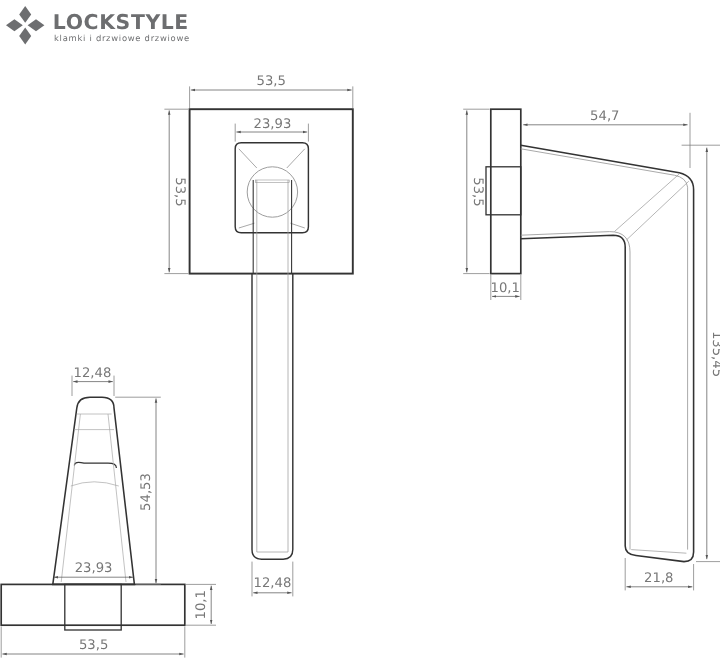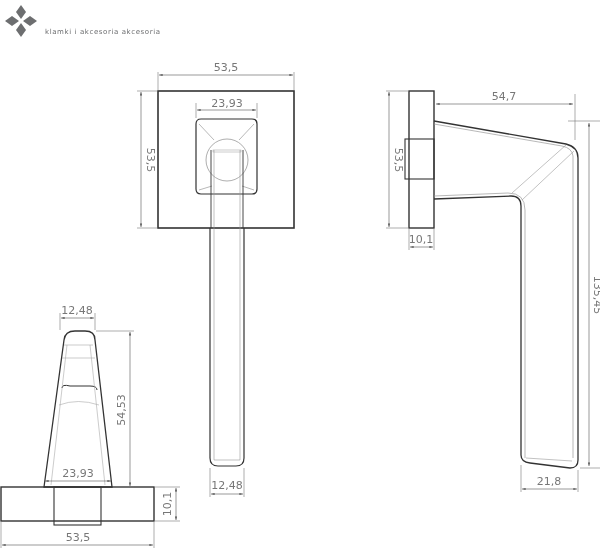--- a/index.html
+++ b/index.html
@@ -15,21 +15,22 @@
 
 <div class="logo">
   <svg width="34" height="34" viewBox="0 0 34 34" style="position:absolute;left:0;top:0;">
     <g fill="#6d6e70">
       <path d="M17 1 L22 8 L17 15 L12 8 Z"></path>
       <path d="M17 19 L22 26 L17 33 L12 26 Z"></path>
       <path d="M1 17 L8 12 L15 17 L8 22 Z"></path>
       <path d="M19 17 L26 12 L33 17 L26 22 Z"></path>
     </g>
   </svg>
-  <div class="logo-sub">klamki i akcesoria akcesoria</div>
+  <div class="logo-title">LOCKSTYLE</div>
+  <div class="logo-sub">klamki i drzwiowe drzwiowe</div>
 </div>
 
 <svg class="drawing" width="600" height="550" viewBox="0 0 600 550">
   <defs>
     <marker id="arr" viewBox="0 0 10 10" refX="10" refY="5" markerWidth="6" markerHeight="6" orient="auto-start-reverse">
       <path d="M0 2 L10 5 L0 8 Z" fill="#555"></path>
     </marker>
   </defs>
 
   <g>

